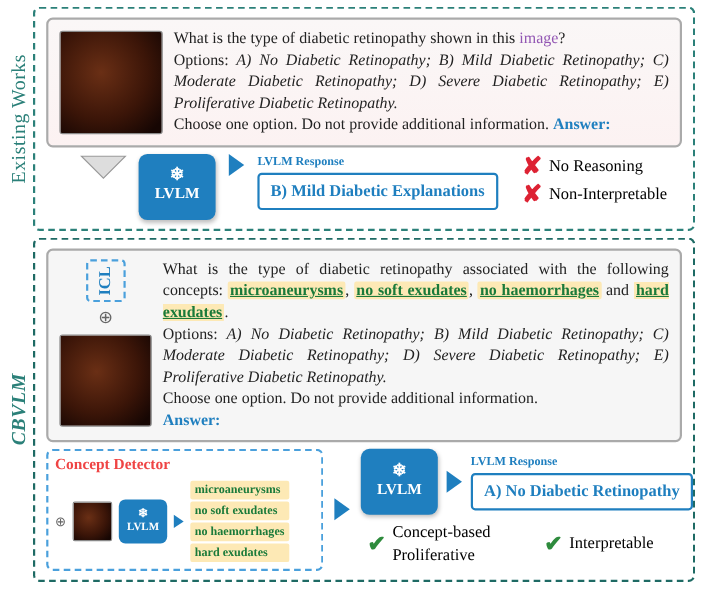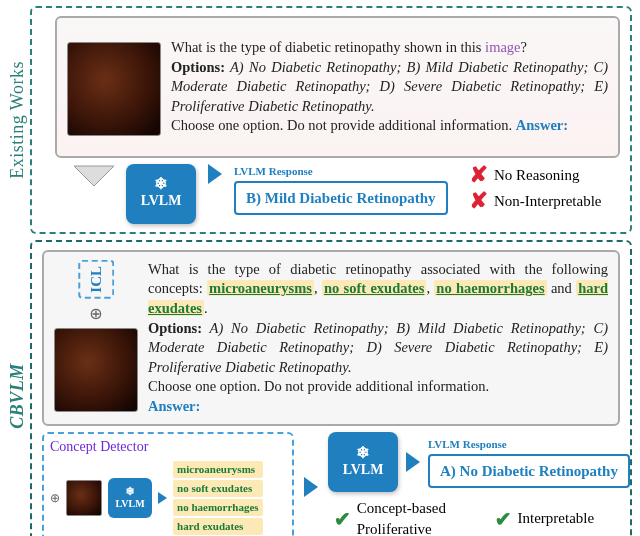--- a/index.html
+++ b/index.html
@@ -32,39 +32,38 @@
     writing-mode: vertical-rl;
     transform: rotate(180deg);
     color: #2b8079;
     font-size: 18px;
     letter-spacing: 0.5px;
   }
   .side-top { font-family: Georgia, serif; }
   .side-bot { font-style: italic; font-weight: bold; }
   .prompt-box {
     display: flex;
-    align-items: flex-end;
+    align-items: center;
     gap: 10px;
     border: 2px solid #aaa;
     border-radius: 6px;
-    padding: 20px 10px;
+    padding: 8px 10px;
     background: linear-gradient(180deg, #faf7f7 0%, #fcf2f2 100%);
-    margin-left: 13px;
   }
   .prompt-box2 {
     display: flex;
     align-items: flex-start;
     gap: 10px;
     border: 2px solid #aaa;
     border-radius: 6px;
     padding: 8px 10px;
     background: #f6f6f6;
   }
   .prompt-text { flex: 1; text-align: justify; font-size: 14.5px; color:#222; }
-  .prompt-text b { font-weight: bold; }
+  .prompt-text b { font-weight: normal; }
   .word-image { color: #9256b3; }
   .word-answer { color: #1f7fbf; font-weight: bold; }
   .fundus {
     width: 94px; height: 94px;
     background: radial-gradient(circle at 40% 40%, #6a2f15 0%, #3b1508 55%, #160603 90%);
     border: 1px solid #888;
     border-radius: 3px;
     flex-shrink: 0;
   }
   .fundus-sm {
@@ -165,21 +164,21 @@
     margin-top:6px;
   }
   .concept-box {
     border: 2px dashed #4aa0dc;
     border-radius: 6px;
     padding: 4px 6px 6px 6px;
     display:flex; flex-direction:column; gap:4px;
     width: 252px;
     flex-shrink:0;
   }
-  .concept-title { color:#6d28d9; font-weight:normal; font-size:14px; }
+  .concept-title { color:#ef4444; font-weight:bold; font-size:14px; }
   .concept-row { display:flex; align-items:center; gap:6px; }
   .prompt-mini {
     border:1px solid #999; border-radius:3px;
     font-size:9px; color:#555;
     padding:2px 3px; width:44px; height:40px;
     display:flex; align-items:center; justify-content:center;
     text-align:center;
   }
   .concept-list {
     display:flex; flex-direction:column; gap:2px;
@@ -220,21 +219,21 @@
           <polygon points="2,2 42,2 22,22" fill="#ddd" stroke="#999" stroke-width="1"></polygon>
         </svg>
     </div>
     <div class="lvlm-box">
       <span class="snow">❄</span>
       <span>LVLM</span>
     </div>
     <div class="out-arrow"></div>
     <div class="resp-col">
       <div class="resp-label">LVLM Response</div>
-      <div class="resp-box">B) Mild Diabetic Retinopathy</div>
+      <div class="resp-box">B) Mild Diabetic Explanations</div>
     </div>
     <div class="checks">
       <div class="xline">
           <span class="xmark">✘</span>
           <span>No Reasoning</span>
         </div>
       <div class="xline">
           <span class="xmark">✘</span>
           <span>Non-Interpretable</span>
         </div>

